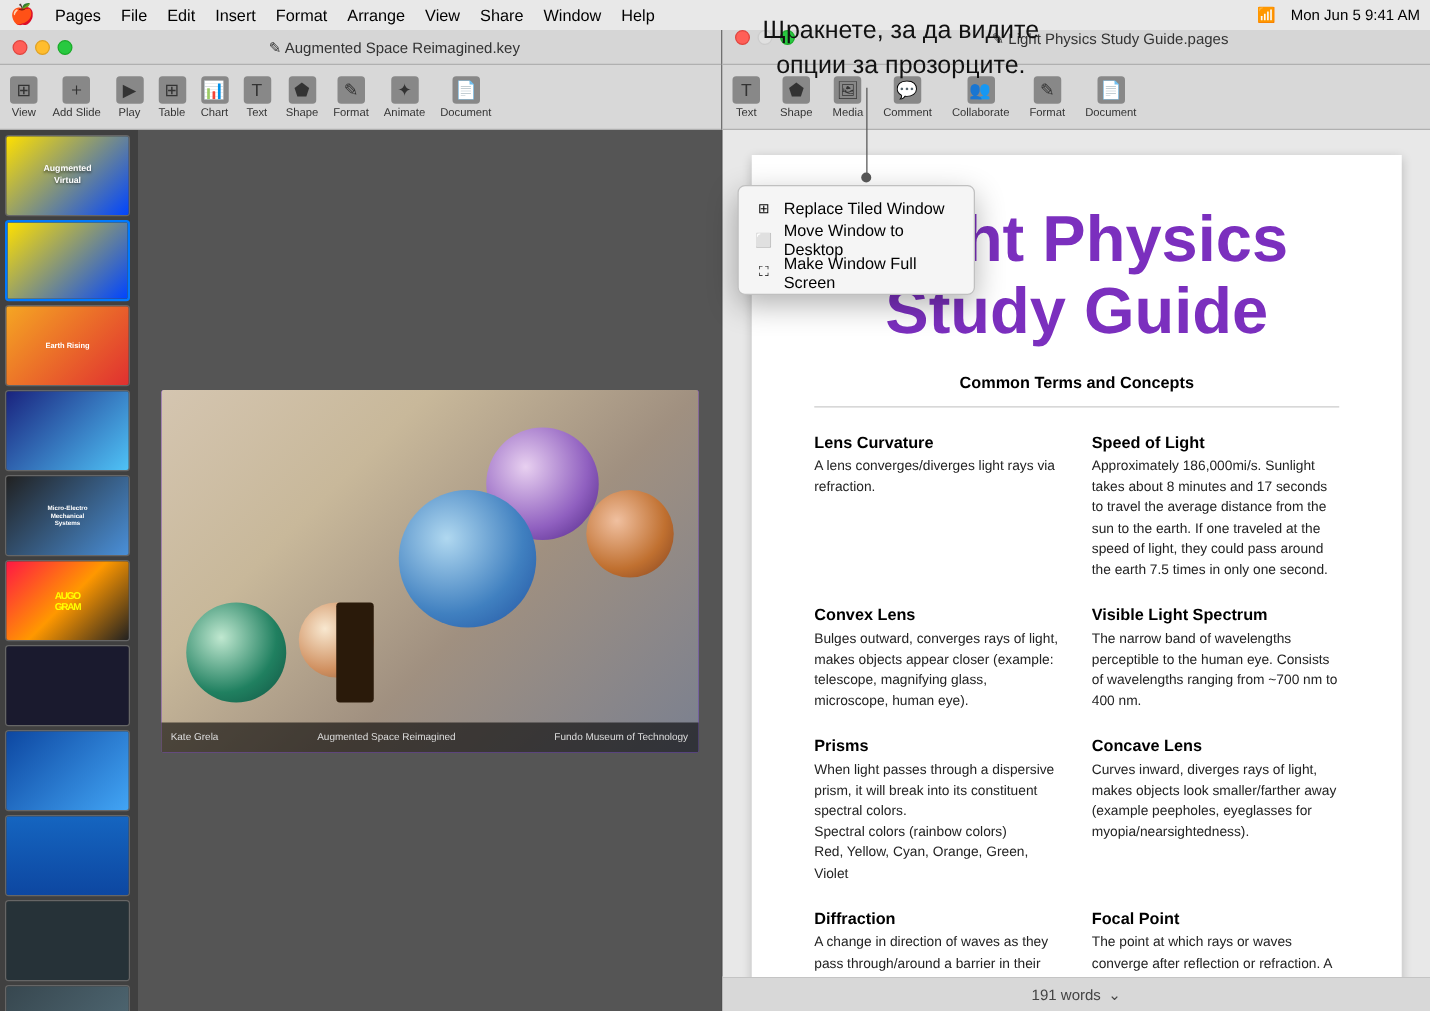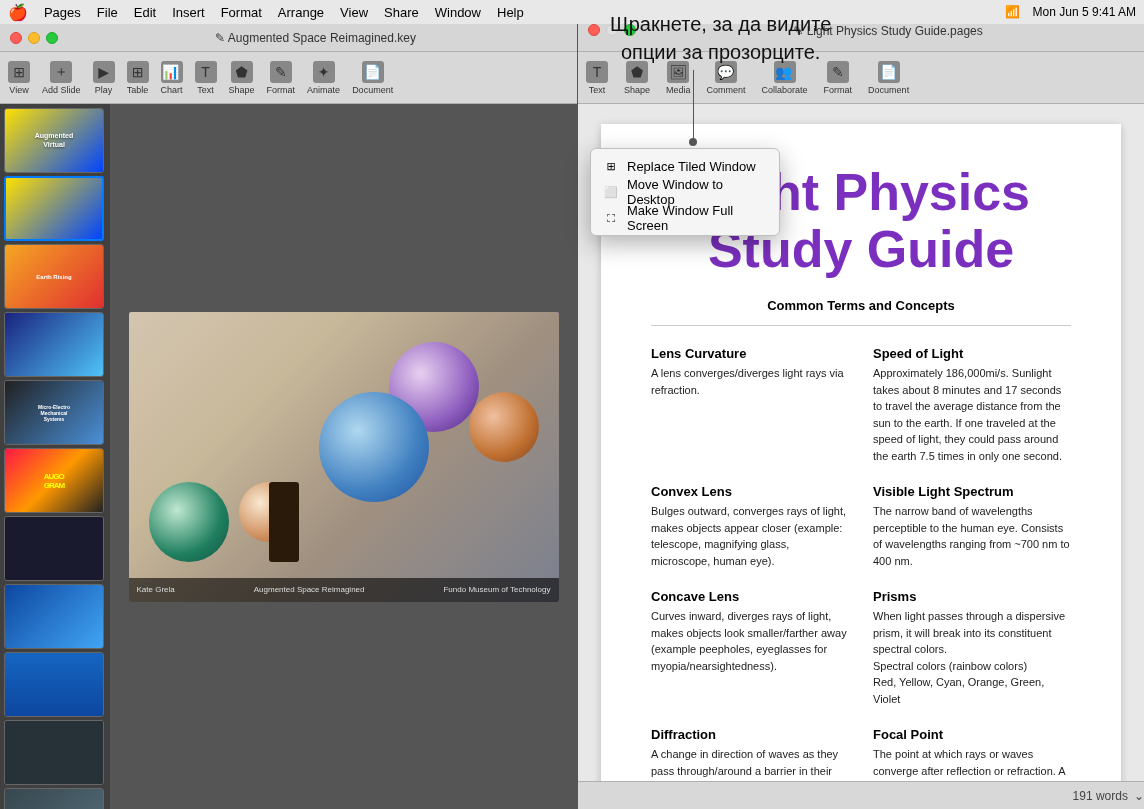--- a/index.html
+++ b/index.html
@@ -330,21 +330,21 @@
       line-height: 1.5;
     }
 
     
     .pages-statusbar {
       height: 28px;
       background: #d8d8d8;
       border-top: 1px solid #b0b0b0;
       display: flex;
       align-items: center;
-      justify-content: flex-end;
+      justify-content: center;
       gap: 6px;
       font-size: 12px;
       color: #444;
     }
 
     
     .tooltip-callout {
       position: absolute;
       top: 10px;
       left: 610px;
@@ -641,27 +641,27 @@
             <div class="doc-entry-title">Convex Lens</div>
             <div class="doc-entry-body">Bulges outward, converges rays of light, makes objects appear closer (example: telescope, magnifying glass, microscope, human eye).</div>
           </div>
 
           <div class="doc-entry">
             <div class="doc-entry-title">Visible Light Spectrum</div>
             <div class="doc-entry-body">The narrow band of wavelengths perceptible to the human eye. Consists of wavelengths ranging from ~700 nm to 400 nm.</div>
           </div>
 
           <div class="doc-entry">
+            <div class="doc-entry-title">Prisms</div>
+            <div class="doc-entry-body">When light passes through a dispersive prism, it will break into its constituent spectral colors.<br>Spectral colors (rainbow colors)<br>Red, Yellow, Cyan, Orange, Green, Violet</div>
+          </div>
+
+          <div class="doc-entry">
             <div class="doc-entry-title">Concave Lens</div>
             <div class="doc-entry-body">Curves inward, diverges rays of light, makes objects look smaller/farther away (example peepholes, eyeglasses for myopia/nearsightedness).</div>
-          </div>
-
-          <div class="doc-entry">
-            <div class="doc-entry-title">Prisms</div>
-            <div class="doc-entry-body">When light passes through a dispersive prism, it will break into its constituent spectral colors.<br>Spectral colors (rainbow colors)<br>Red, Yellow, Cyan, Orange, Green, Violet</div>
           </div>
 
           <div class="doc-entry">
             <div class="doc-entry-title">Diffraction</div>
             <div class="doc-entry-body">A change in direction of waves as they pass through/around a barrier in their path.</div>
           </div>
 
           <div class="doc-entry">
             <div class="doc-entry-title">Focal Point</div>
             <div class="doc-entry-body">The point at which rays or waves converge after reflection or refraction. A lens has two focal points (one per side).</div>

